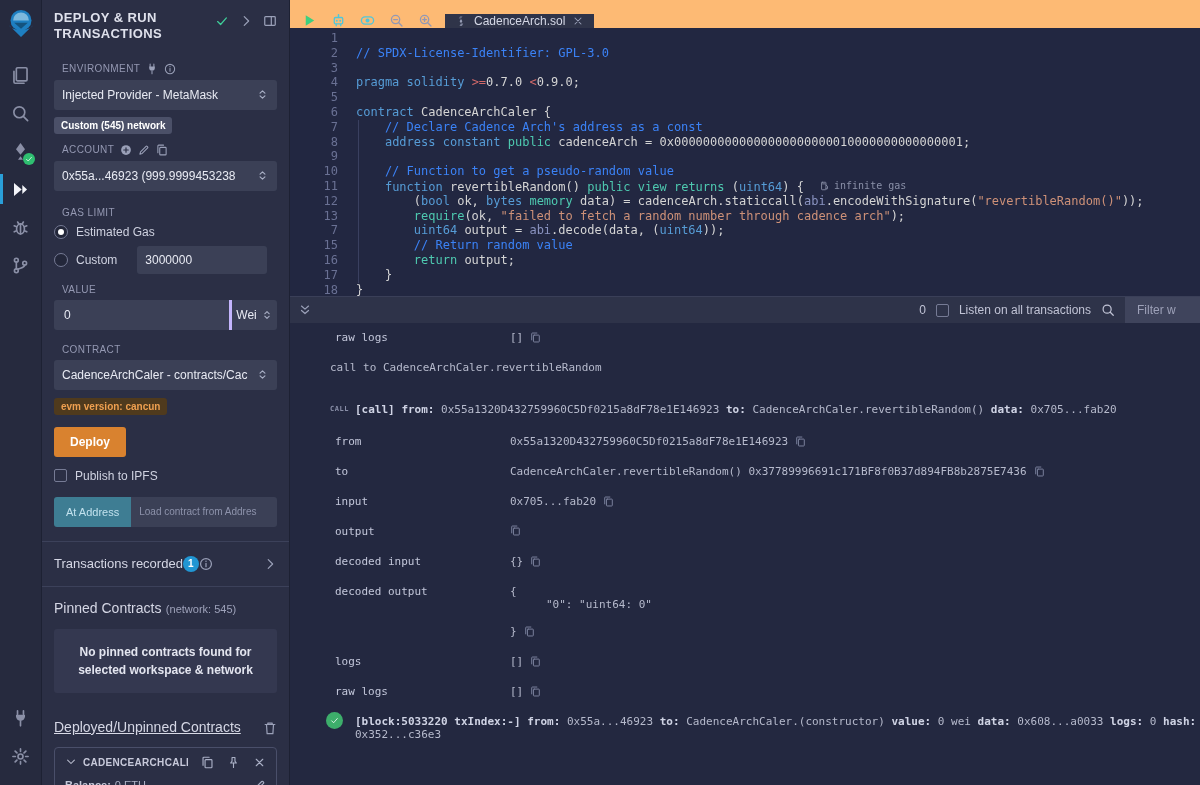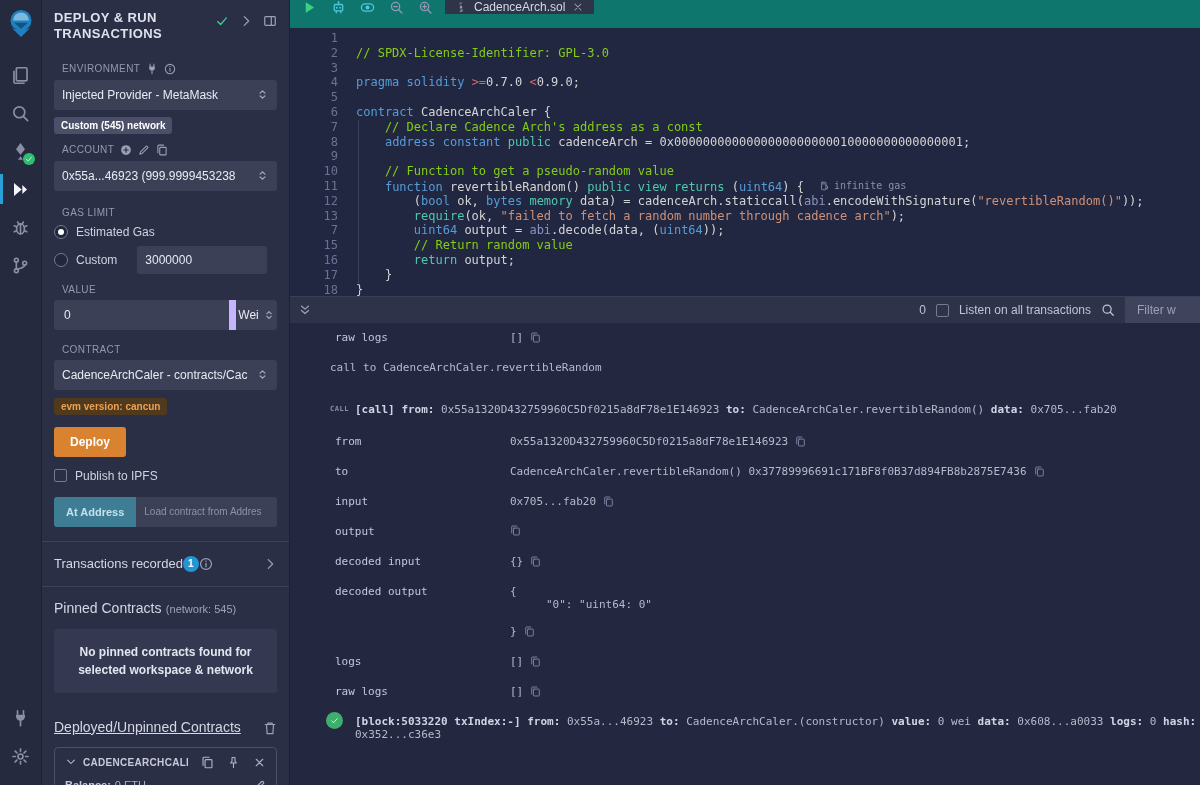--- a/index.html
+++ b/index.html
@@ -60,33 +60,33 @@
     background:#23273a; flex-shrink:0; }
   .radio.sel::after { content:""; width:6px; height:6px; border-radius:50%; background:#fff; }
   .inline-input { height:28px; background:#3b4056; border:none; border-radius:3px;
     color:#e8eaf3; font-size:12px; padding:0 8px; width:130px; margin-left:12px;
     font-family:"Liberation Sans",sans-serif; }
 
   .value-row { display:flex; }
   .value-input { flex:1; height:30px; background:#3b4056; border:none;
     border-radius:3px 0 0 3px; color:#e8eaf3; font-size:12px; padding:0 10px;
     font-family:"Liberation Sans",sans-serif; }
-  .unit-box { width:62px; height:30px; background:#3b4056; border-left:7px solid #c4b5fd;
+  .unit-box { width:62px; height:30px; background:#3b4056; border-left:3px solid #c4b5fd;
     border-radius:0 3px 3px 0; display:flex; align-items:center; justify-content:center;
     gap:4px; font-size:12px; color:#e8eaf3; cursor:pointer; }
   .unit-box .stepper { width:12px; height:12px; color:#aab0c6; }
 
   .deploy-btn { margin-top:10px; background:#d9822f; color:#fff; font-size:12px;
     font-weight:bold; border:none; border-radius:3px; padding:8px 16px; cursor:pointer; }
   .pub-row { display:flex; align-items:center; gap:8px; margin:12px 0 14px; font-size:12px;
     color:#cfd2e0; }
   .cb { width:13px; height:13px; border:1px solid #767b95; border-radius:2px;
     background:transparent; cursor:pointer; flex-shrink:0; }
   .ataddr-row { display:flex; margin-bottom:14px; }
-  .ataddr-btn { background:#3e7d93; color:#c2e2ee; font-size:11px; font-weight:bold;
+  .ataddr-btn { background:#3e7d93; color:#c2e2ee; font-size:11px; font-weight:normal;
     border:none; border-radius:3px 0 0 3px; padding:0 12px; height:30px; cursor:pointer; }
   .ataddr-input { flex:1; height:30px; background:#3b4056; border:none;
     border-radius:0 3px 3px 0; color:#e8eaf3; font-size:10px; padding:0 8px; min-width:0;
     font-family:"Liberation Sans",sans-serif; }
   .ataddr-input::placeholder { color:#8d92ab; }
 
   .sp-divider { border-top:1px solid #3c415a; }
   .txrec { display:flex; align-items:center; gap:0; padding:14px 12px; font-size:13px;
     color:#d5d7e5; }
   .count-badge { width:16px; height:16px; border-radius:50%; background:#2196d3; color:#fff;
@@ -110,37 +110,37 @@
     white-space:nowrap; overflow:hidden; flex:1; }
   .cc-head .ic.act { width:13px; height:13px; color:#aab0c6; margin-left:7px; cursor:pointer; }
   .cc-balance { display:flex; align-items:center; margin-top:10px; font-size:11px;
     color:#aeb2c6; }
   .cc-balance b { color:#c6c9da; margin-right:4px; }
   .cc-balance .ic { width:13px; height:13px; color:#aab0c6; margin-left:auto; cursor:pointer; }
 
   
   .main { flex:1; display:flex; flex-direction:column; min-width:0; }
 
-  .tabbar { height:28px; background:#0f766e; display:flex; align-items:flex-start;
+  .tabbar { height:28px; background:#fdba74; display:flex; align-items:flex-end;
     flex-shrink:0; }
   .tb-icons { display:flex; align-items:center; gap:14px; padding:0 12px; }
   .tb-icons .ic { width:15px; height:15px; cursor:pointer; }
   .ic.green { color:#3fcf7f; }
   .ic.cyan { color:#4fc7dc; }
   .ic.gray { color:#9298b5; }
   .tab { display:flex; align-items:center; gap:7px; background:#2f3449; padding:0 10px;
     font-size:12px; color:#d5d8e6; cursor:pointer; }
   .tab .ic { width:12px; height:12px; color:#9aa0b8; }
 
   .code { position:relative; height:268px; background:#222741; overflow:hidden;
     font-family:"DejaVu Sans Mono", monospace; font-size:12px; padding-top:3px; }
   .cl { height:14.8px; line-height:14.8px; white-space:pre; display:flex; }
   .ln { width:48px; text-align:right; color:#6a7194; flex-shrink:0; }
   .lc { padding-left:18px; }
-  .tok.c { color:#84cc16; } .tok.k { color:#569cd6; } .tok.t { color:#4ec9b0; }
+  .tok.c { color:#3b82f6; } .tok.k { color:#569cd6; } .tok.t { color:#4ec9b0; }
   .tok.s { color:#ce9178; } .tok.o { color:#d16969; } .tok.n { color:#d4d4d4; }
   .tok.b { color:#8a93c0; }
   .indent-guide { position:absolute; left:68px; top:92px; height:163px; width:1px;
     background:#3a4060; }
   .gaswidget { display:inline-flex; align-items:center; gap:4px; margin-left:16px;
     color:#8a90a8; font-size:10px; }
   .gaswidget .ic { width:10px; height:10px; }
 
   
   .terminal { flex:1; display:flex; flex-direction:column; min-height:0; }

